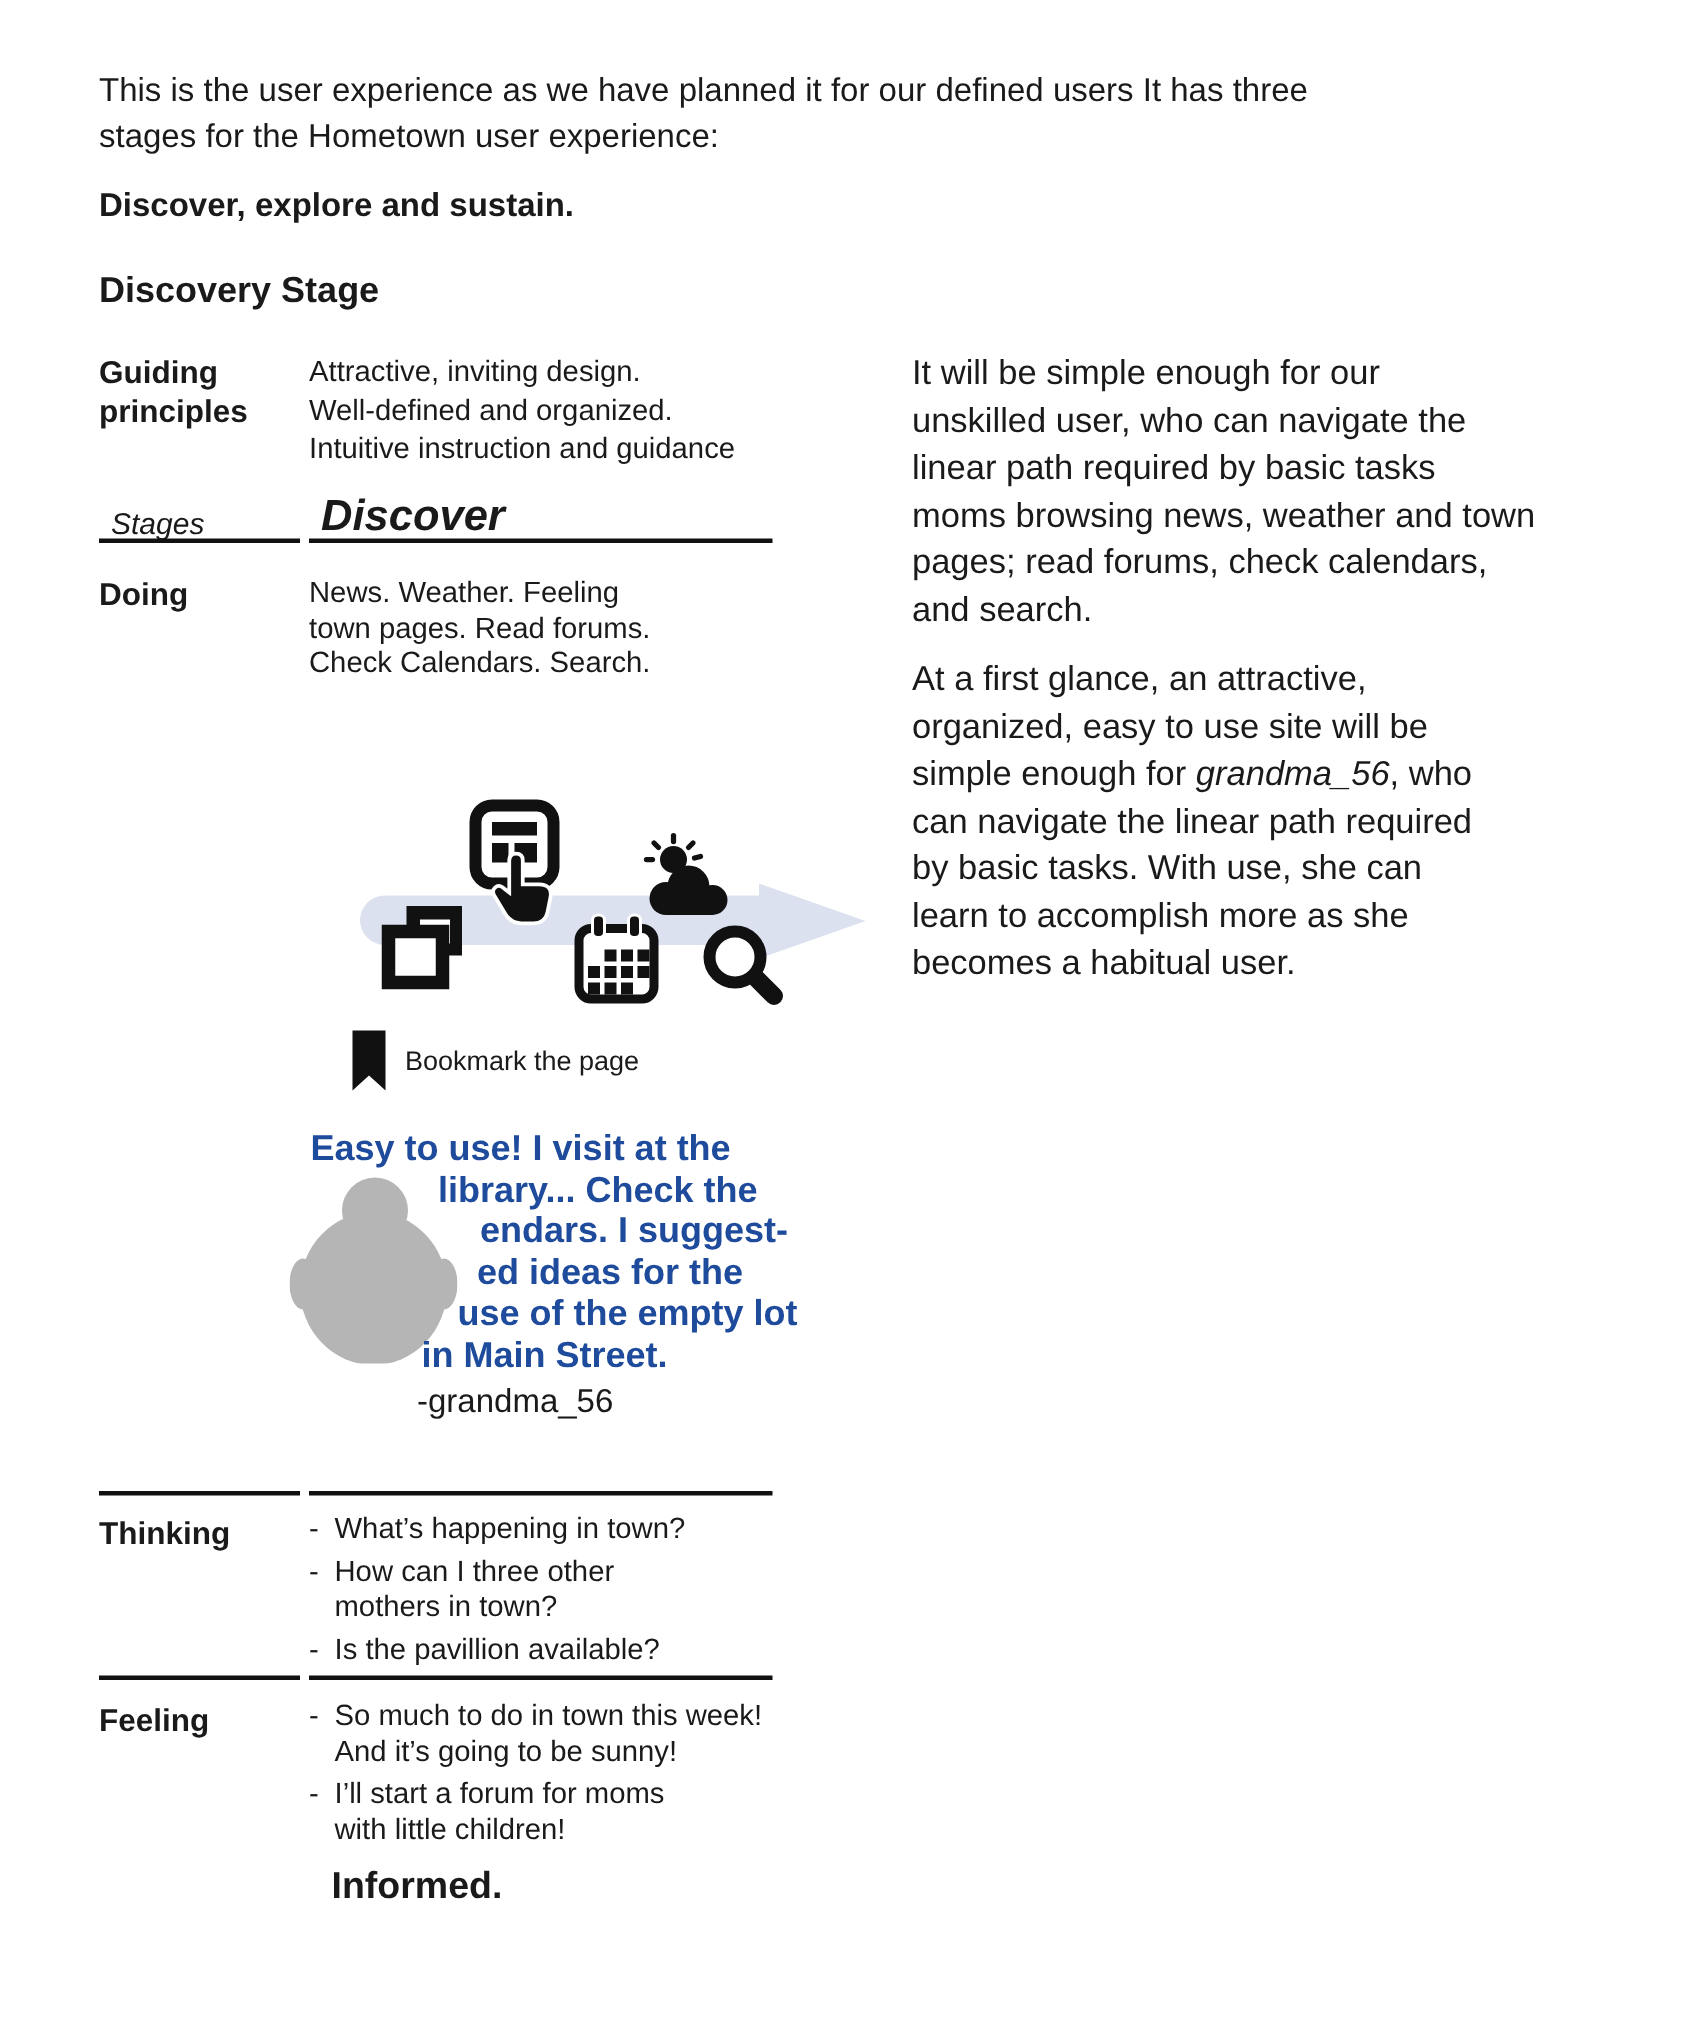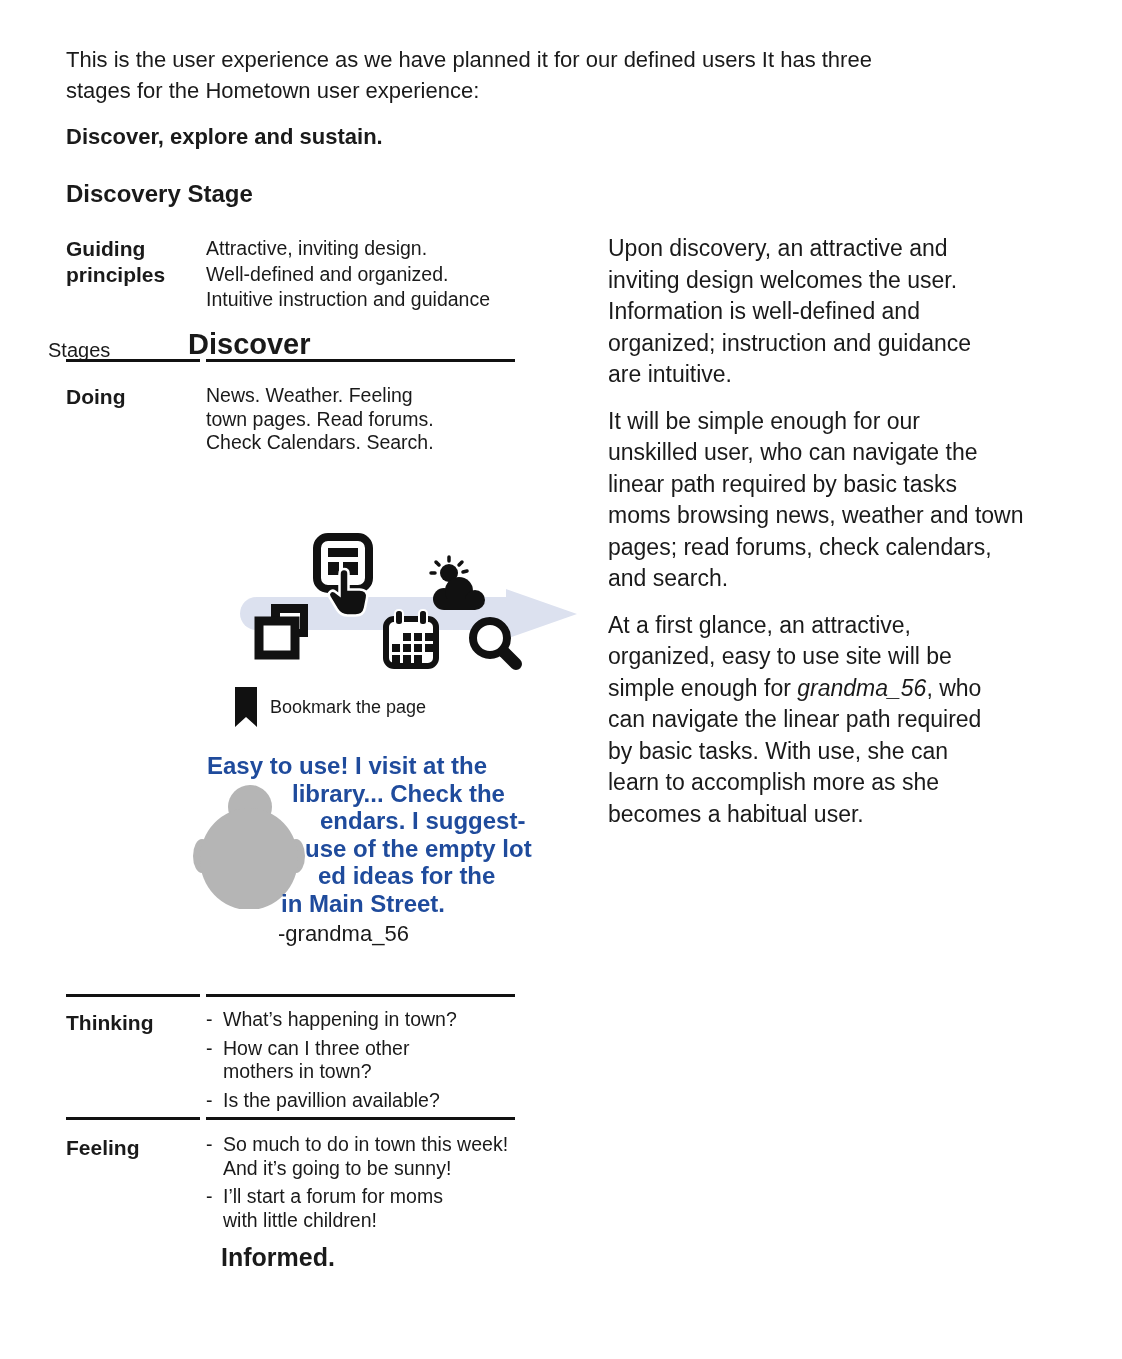--- a/index.html
+++ b/index.html
@@ -31,21 +31,21 @@
   }
 
   
   .row-label { font-size: 21px; font-weight: bold; line-height: 26px; }
   .row-label.regular { font-weight: normal; font-size: 20px; }
 
   .guiding-row { left: 66px; top: 236px; width: 452px; display: flex; }
   .guiding-row .lbl { width: 140px; }
   .guiding-row .content { width: 312px; font-size: 19.5px; line-height: 25.5px; }
 
-  .stages-row { left: 48px; top: 328px; width: 452px; display: flex; }
+  .stages-row { left: 74px; top: 328px; width: 452px; display: flex; font-style: italic; }
   .stages-row .lbl { width: 140px; padding-top: 9px; }
   .stages-row .stage-value { font-size: 29px; font-weight: bold; line-height: 32px; }
 
   .doing-row { left: 66px; top: 384px; width: 452px; display: flex; }
   .doing-row .lbl { width: 140px; }
   .doing-row .content { width: 312px; font-size: 19.5px; line-height: 23.5px; }
 
   .divider-a { height: 3px; background: #111; left: 66px; width: 134px; }
   .divider-b { height: 3px; background: #111; left: 206px; width: 309px; }
 
@@ -210,22 +210,22 @@
       <ellipse cx="9" cy="73" rx="9" ry="17"></ellipse>
       <ellipse cx="103" cy="73" rx="9" ry="17"></ellipse>
       <ellipse cx="56" cy="76" rx="49" ry="51"></ellipse>
     </g>
   </svg>
 
   <div class="abs quote-block">
     <div class="quote-line ql0">Easy to use! I visit at the</div>
     <div class="quote-line ql1">library... Check the</div>
     <div class="quote-line ql3">endars. I suggest-</div>
+    <div class="quote-line ql4">ed ideas for the</div>
     <div class="quote-line ql5">use of the empty lot</div>
-    <div class="quote-line ql4">ed ideas for the</div>
     <div class="quote-line ql6">in Main Street.</div>
     <div class="quote-attribution">-grandma_56</div>
   </div>
 
   <div class="abs divider-a" style="top:994px;"></div>
   <div class="abs divider-b" style="top:994px;"></div>
   <div class="abs thinking-row">
     <div class="lbl row-label">Thinking</div>
     <div class="bullet-list">
       <div class="bullet-item">
@@ -257,25 +257,20 @@
       <div class="bullet-item">
         <span class="dash">-</span>
         <span class="btext">I’ll start a forum for moms
 with little children!</span>
       </div>
     </div>
   </div>
   <div class="abs outcome">Informed.</div>
 
   <div class="abs right-col">
-    <p>Upon discovery, an attractive and
-inviting design welcomes the user.
-Information is well-defined and
-organized; instruction and guidance
-are intuitive.</p>
     <p>It will be simple enough for our
 unskilled user, who can navigate the
 linear path required by basic tasks
 moms browsing news, weather and town
 pages; read forums, check calendars,
 and search.</p>
     <p><span>At a first glance, an attractive,
 organized, easy to use site will be
 simple enough for </span><span class="italic">grandma_56</span><span>, who
 can navigate the linear path required

